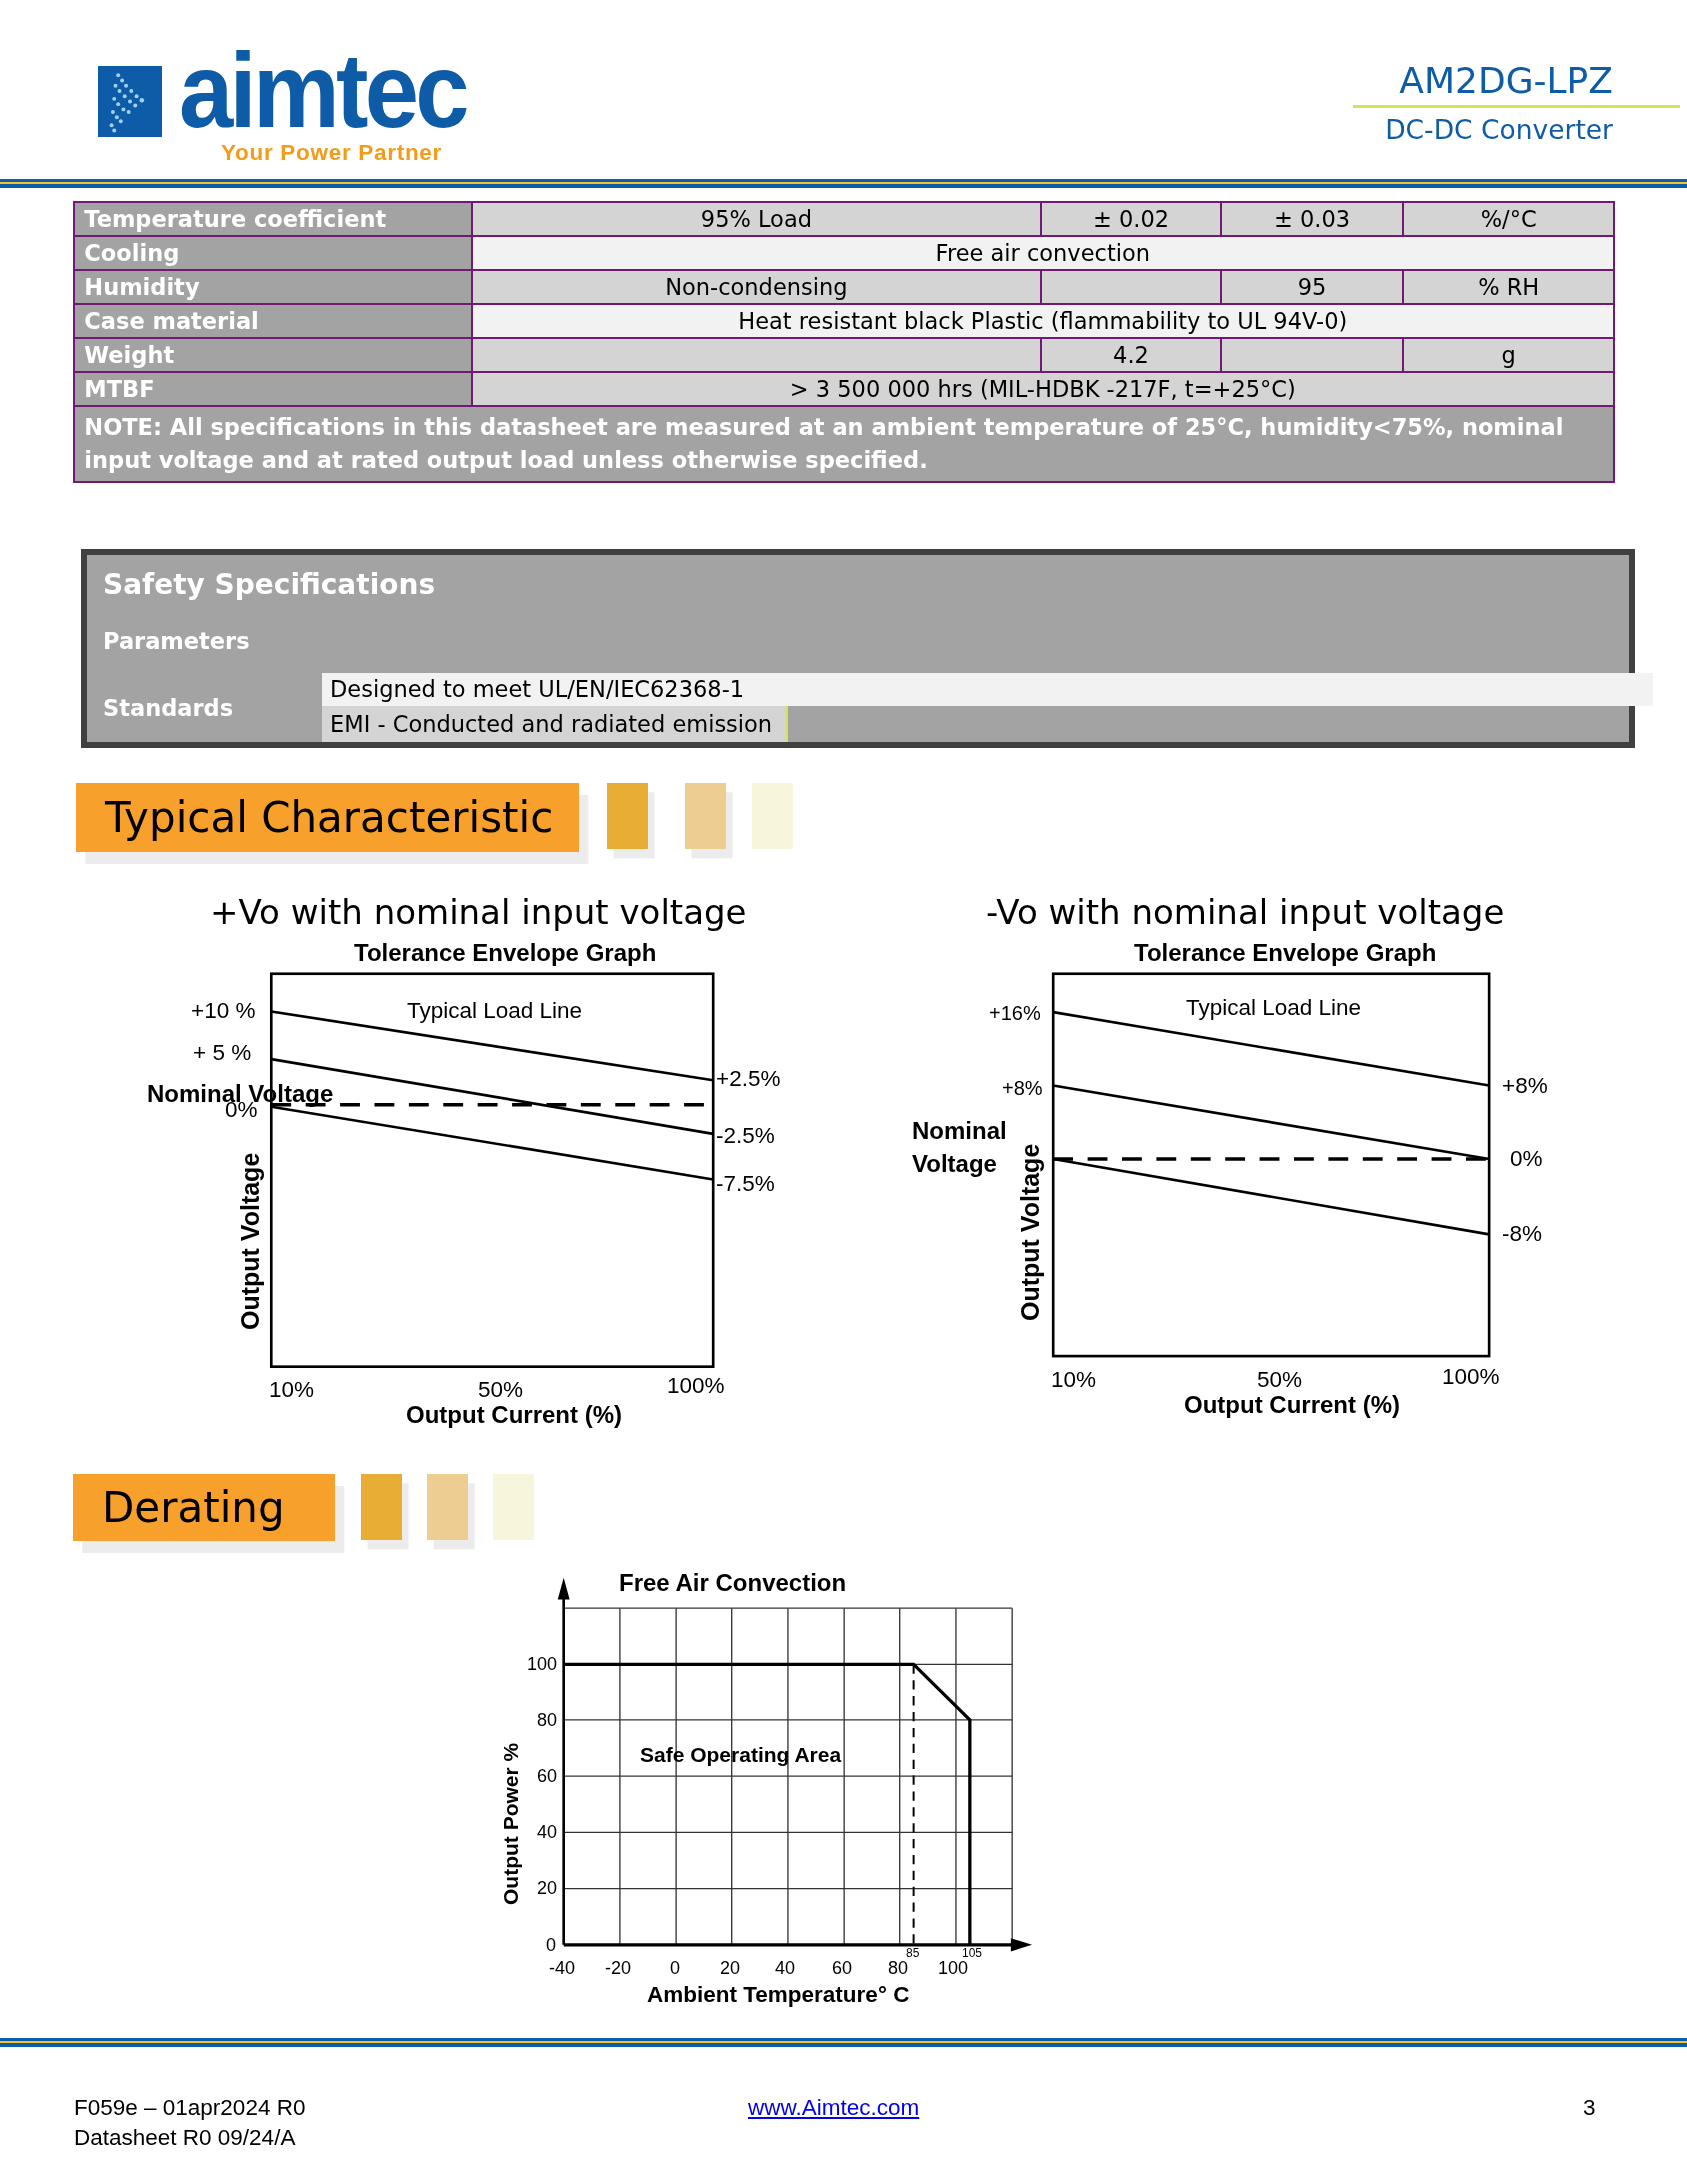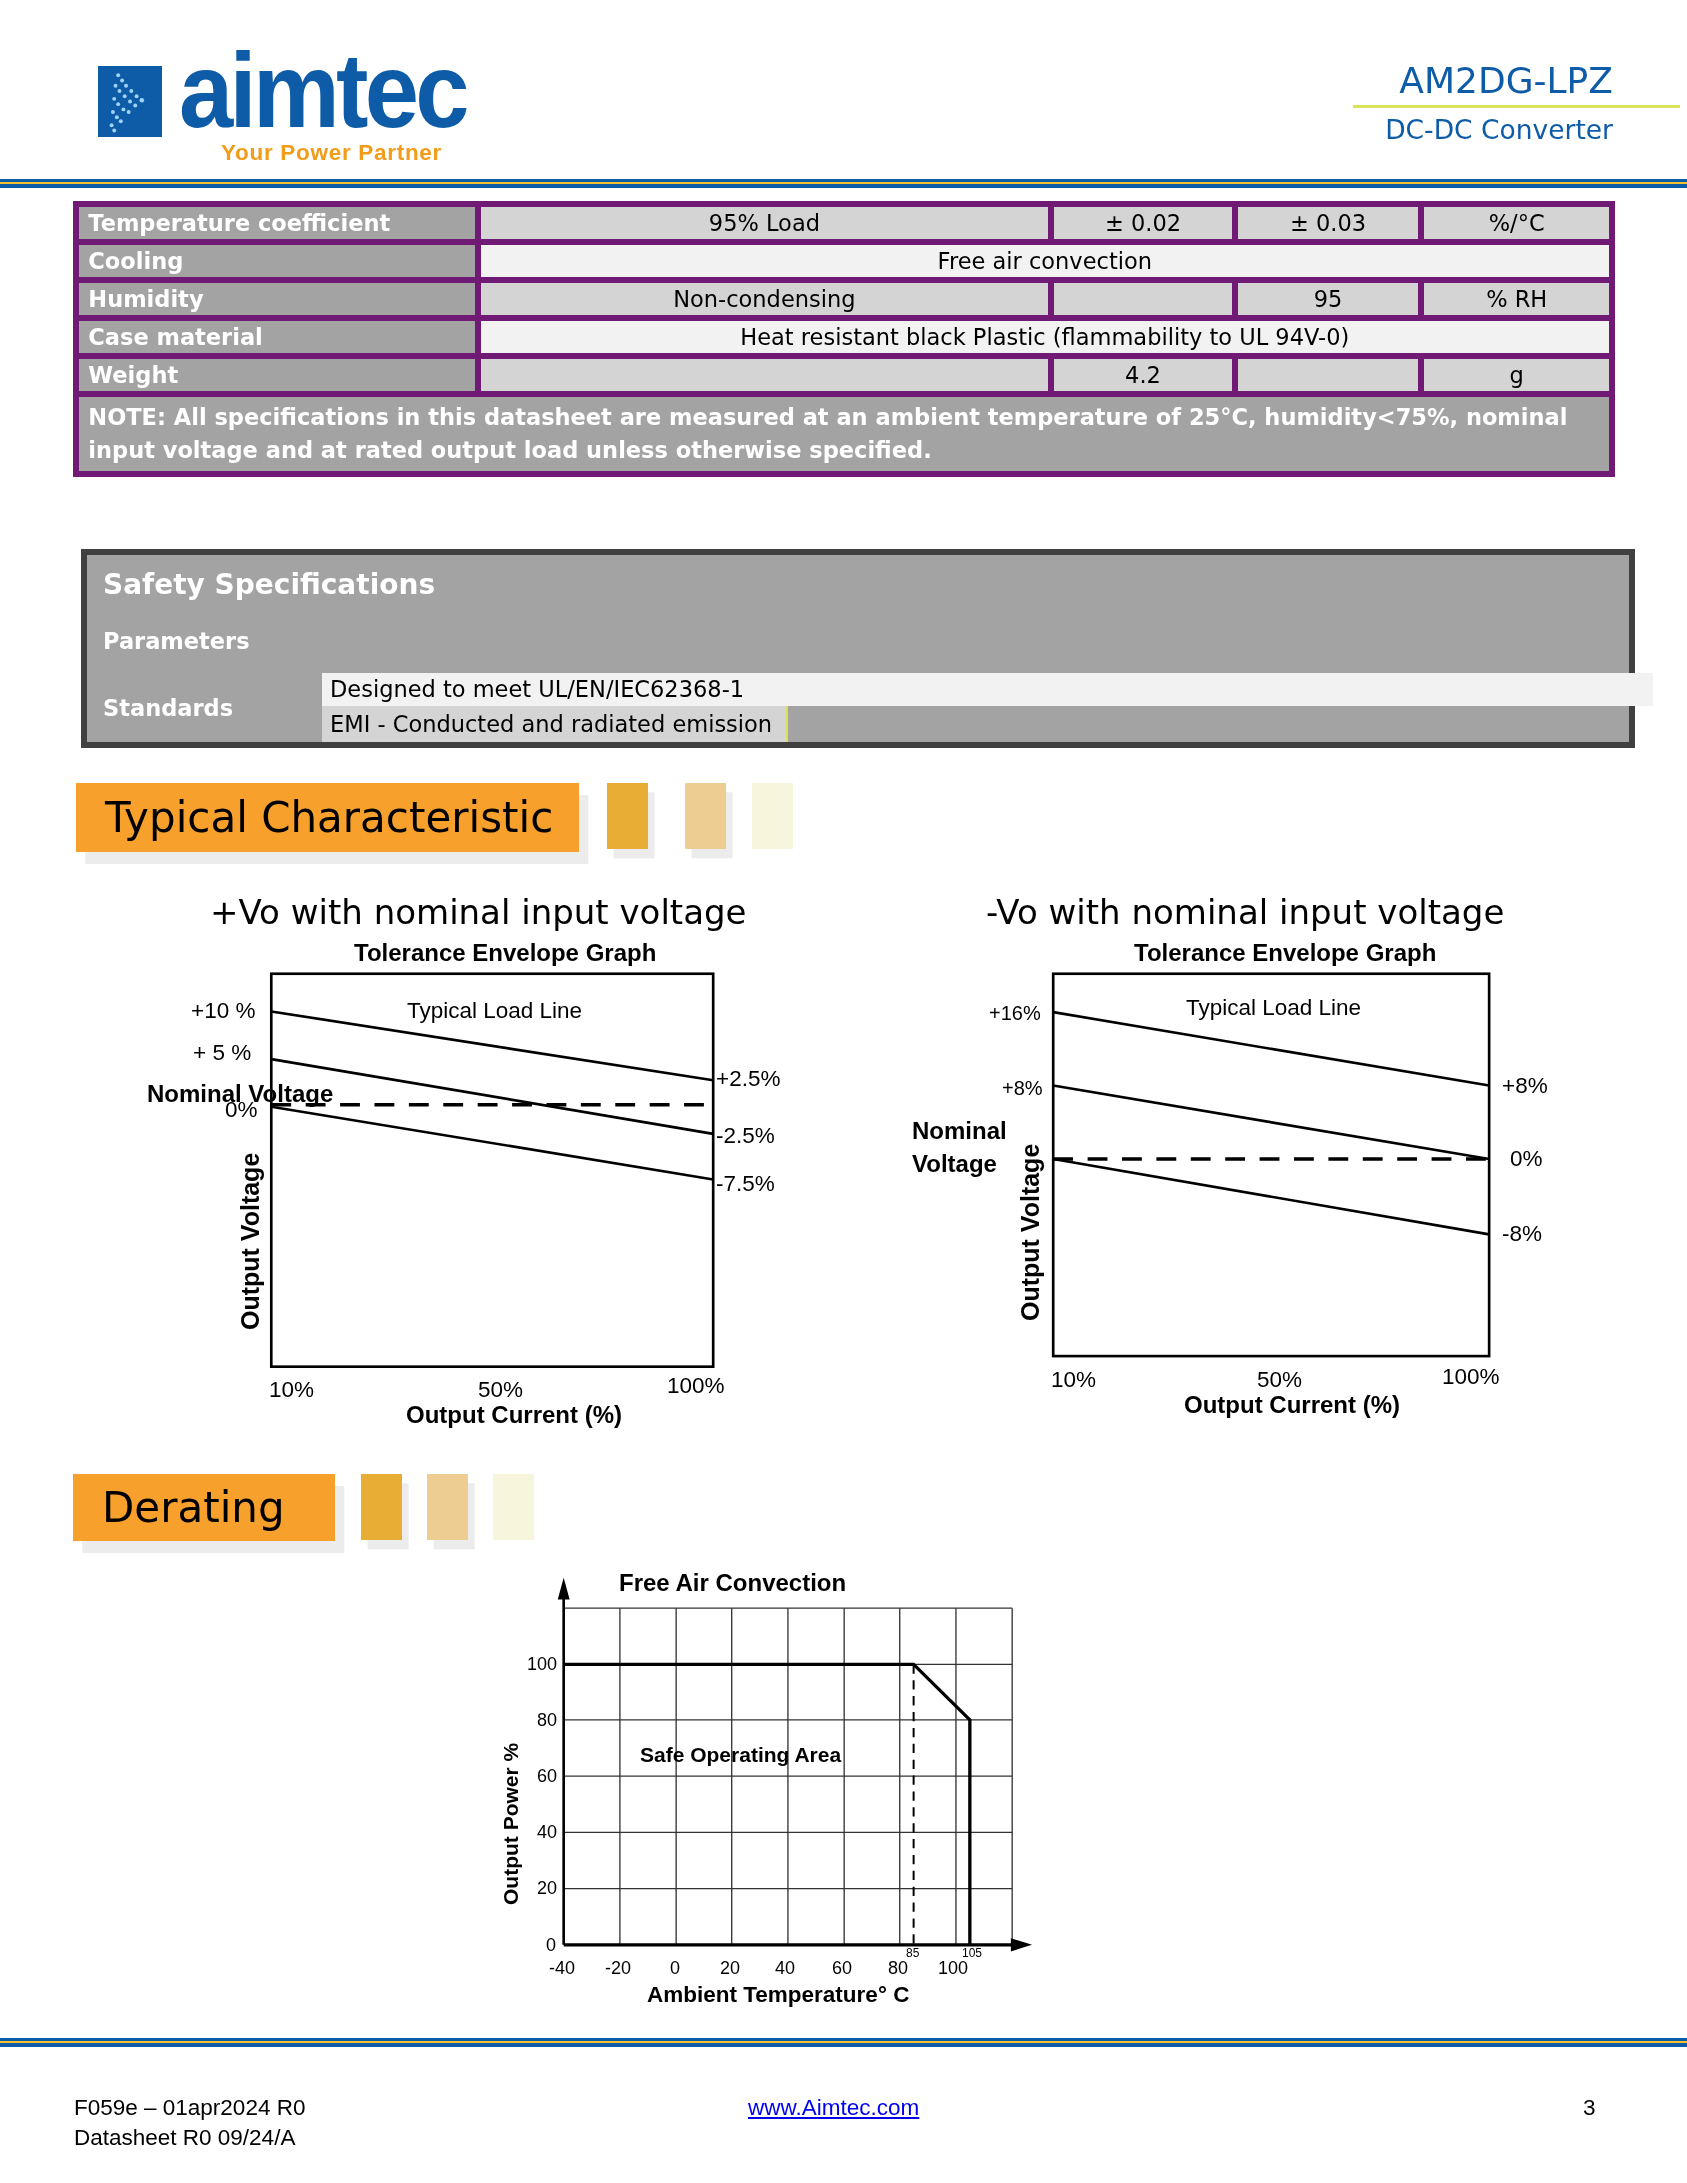--- a/index.html
+++ b/index.html
@@ -10,21 +10,21 @@
   .logo-box { left:98px; top:66px; width:64px; width:64px; height:71px; background:#0e5ca8; }
   .logo-text { left:179px; top:41px; font-family:"Liberation Sans", sans-serif; font-weight:bold; font-size:106px; line-height:99px; color:#0e5ca8; letter-spacing:-4px; transform:scaleX(0.92); transform-origin:left; }
   .tagline { left:185px; top:140px; font-family:"Liberation Sans", sans-serif; font-weight:bold; font-size:22.5px; color:#f39c1a; letter-spacing:0.7px;margin-left:36px; }
   .model { right:74px; top:60px; font-size:36px; color:#0e5ca8; font-family:"DejaVu Sans", sans-serif; }
   .model-rule { left:1353px; top:105px; width:327px; height:2.6px; background:#d5e25a; }
   .subtitle { right:74px; top:114px; font-size:26.5px; color:#0e5ca8; }
   .hbar { left:0; width:1687px; height:9.3px; background:linear-gradient(#0e5ca8 0 35%, #f2c12e 35% 55%, #0e5ca8 55% 100%); }
 
   
   table.spec { position:absolute; left:73px; top:201px; width:1542px; border-collapse:collapse; font-size:22.5px; }
-  table.spec td { border:6px solid #701a75; height:32px; padding:0 9.3px; }
+  table.spec td { border:2px solid #701a75; height:32px; padding:0 9.3px; }
   table.spec td.lbl { background:#a3a3a3; color:#fff; width:377px; font-weight:bold; }
   table.spec tr.dark td.val { background:#d4d4d4; text-align:center; }
   table.spec tr.light td.val { background:#f2f2f2; text-align:center; }
   table.spec td.note { background:#a3a3a3; color:#fff; font-weight:bold; line-height:33px; padding:4px 9.3px; }
 
   
   .safety { left:81px; top:549px; width:1542px; height:187px; background:#a3a3a3; border:6px solid #404040;text-decoration:underline; }
   .safety-title { left:16px; top:13.2px; font-size:28px; color:#fff; font-weight:bold; }
   .safety-params { left:16px; top:73px; font-size:22.5px; color:#fff; font-weight:bold; }
   .safety-std { left:16px; top:140px; font-size:22.5px; color:#fff; font-weight:bold; }
@@ -107,20 +107,24 @@
   <tr class="light">
     <td class="lbl">Case material</td>
     <td class="val" colspan="4">Heat resistant black Plastic (flammability to UL 94V-0)</td>
   </tr>
   <tr class="dark">
     <td class="lbl">Weight</td>
     <td class="val"></td>
     <td class="val">4.2</td>
     <td class="val"></td>
     <td class="val">g</td>
+  </tr>
+  <tr class="dark">
+    <td class="lbl">MTBF</td>
+    <td class="val" colspan="4">&gt; 3 500 000 hrs (MIL-HDBK -217F, t=+25°C)</td>
   </tr>
   <tr>
     <td class="note" colspan="5">NOTE: All specifications in this datasheet are measured at an ambient temperature of 25°C, humidity&lt;75%, nominal input voltage and at rated output load unless otherwise specified.</td>
   </tr>
 </tbody>
   </table>
 
 <div class="abs safety">
   <div class="abs safety-title">Safety Specifications</div>
   <div class="abs safety-params">Parameters</div>

